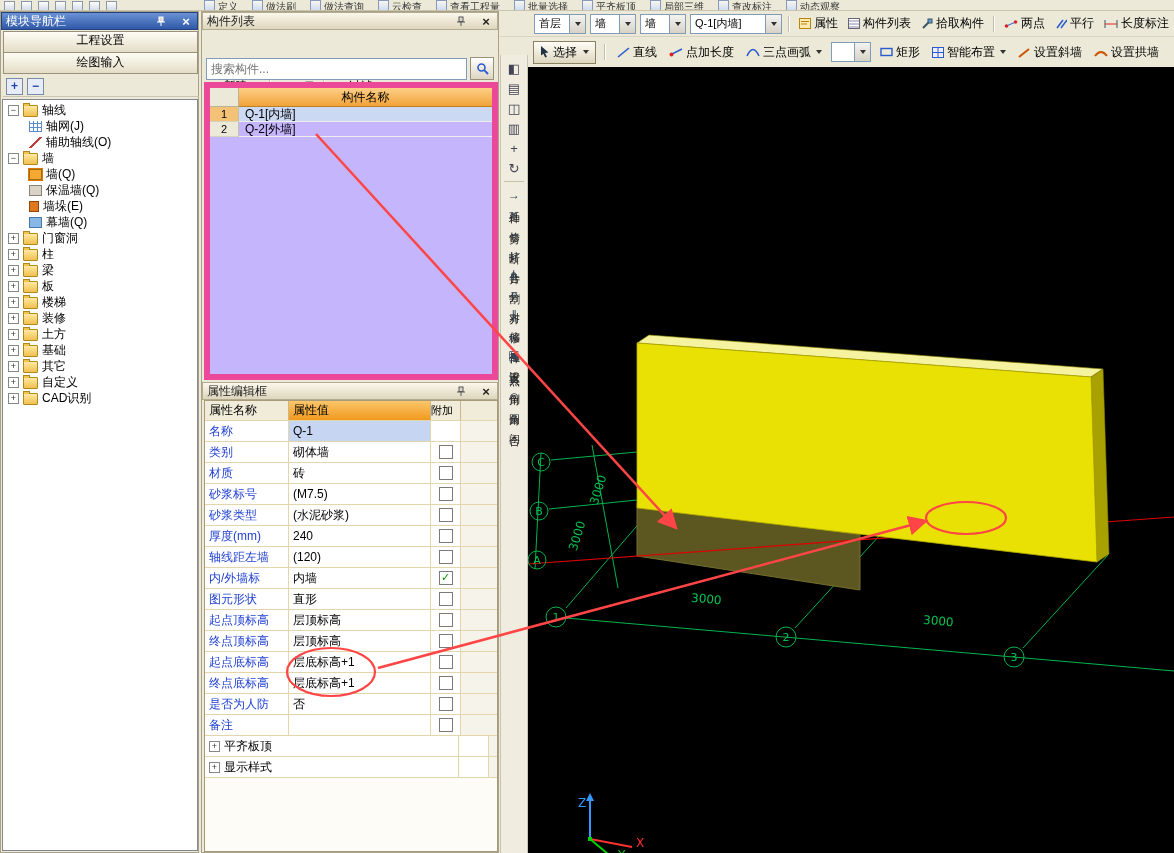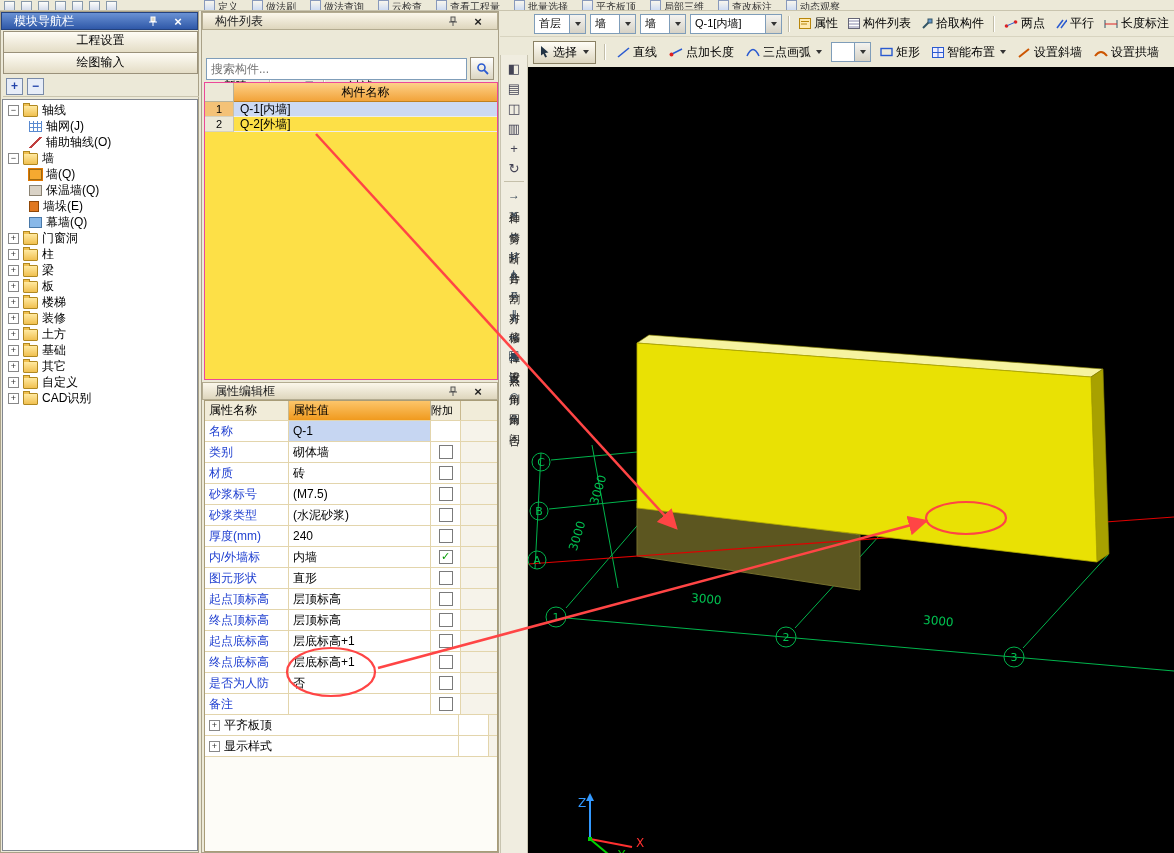--- a/index.html
+++ b/index.html
@@ -11,21 +11,21 @@
   #top-strip{position:absolute;left:0;top:0;width:1174px;height:11px;background:#ece9d8;
     border-bottom:1px solid #c9c4ae;display:flex;gap:14px;overflow:hidden;font-size:10px;color:#333;
     padding-left:4px;box-sizing:border-box;align-items:flex-start;}
   .ts-icons{display:flex;gap:6px;width:186px;flex:none;}
   .ts-icons i{width:9px;height:9px;background:linear-gradient(#fdfdfb,#cfd8ea);border:1px solid #8899aa;margin-top:1px;}
   .ts-item{display:inline-flex;gap:3px;white-space:nowrap;align-items:flex-start;}
   .ts-item::before{content:"";width:9px;height:9px;flex:none;background:linear-gradient(#f8f6ee,#cfdcf2);border:1px solid #8899bb;}
 
   
   .ptitle{position:absolute;left:0;width:100%;height:18px;display:flex;align-items:center;gap:11px;
-    padding:0 12px;box-sizing:border-box;font-size:12px;}
+    padding:0 4px;box-sizing:border-box;font-size:12px;}
   .ptitle.blue{background:linear-gradient(#6a92d4,#2f58a8);color:#fff;border:1px solid #24427e;}
   .ptitle.tan{background:linear-gradient(#fbf7eb,#ded6bd);color:#222;border:1px solid #b3ab90;}
   .sp{flex:1;}
   .pin,.xbtn{width:14px;height:13px;display:flex;align-items:center;justify-content:center;flex:none;}
   .xbtn{font-size:13px;font-weight:bold;line-height:11px;}
   .ptitle.blue .xbtn{color:#fff;}
 
   
   #nav-panel{position:absolute;left:0;top:11px;width:199px;height:842px;background:#ece9d8;border:1px solid #a9a188;box-sizing:border-box;}
   .navbtn{position:absolute;left:2px;width:193px;height:20px;background:linear-gradient(#fefcf5,#e4ddc6);
@@ -60,21 +60,21 @@
   .cl-toolbar{position:absolute;left:0;top:18px;width:100%;height:25px;display:flex;align-items:center;gap:4px;padding:0 4px;box-sizing:border-box;margin-top:44px;}
   .tbbtn{display:inline-flex;align-items:center;gap:3px;padding:2px 3px;border:1px solid transparent;}
   .tbico{display:inline-flex;align-items:center;justify-content:center;width:18px;height:18px;}
   .star::before{content:"★";color:#f5b800;font-size:12px;}
   .xred::before{content:"×";color:#c22;font-weight:bold;font-size:15px;line-height:12px;}
   .dda{width:0;height:0;border-left:3px solid transparent;border-right:3px solid transparent;border-top:4px solid #333;display:inline-block;margin-left:2px;}
   .tsep{width:1px;height:16px;background:#c2bda8;border-right:1px solid #fff;display:inline-block;margin:0 2px;flex:none;}
   .search-row{position:absolute;left:0;top:43px;width:100%;height:27px;display:flex;align-items:center;gap:3px;padding:0 4px;box-sizing:border-box;}
   .search-row input{flex:1;height:20px;border:1px solid #7f9db9;padding:0 4px;font-size:12px;font-family:inherit;background:#fff;color:#555;}
   .search-btn{width:22px;height:21px;border:1px solid #9a917a;background:linear-gradient(#fff,#dcd6c2);display:flex;align-items:center;justify-content:center;}
-  .cl-list{position:absolute;left:2px;top:70px;width:294px;height:298px;background:#fde047;border:1px solid #ec4899;box-sizing:border-box;}
+  .cl-list{position:absolute;left:2px;top:70px;width:294px;height:298px;background:#c4b5fd;border:6px solid #ec4899;box-sizing:border-box;}
   .clh{display:flex;height:19px;}
   .numh{width:28px;background:#ece9d8;border-right:1px solid #b8b29a;border-bottom:1px solid #b8b29a;}
   .nameh{flex:1;background:linear-gradient(#fdd088,#f2a33a);border-bottom:1px solid #c08020;
     display:flex;align-items:center;justify-content:center;font-size:12px;}
   .clrow{display:flex;height:15px;}
   .numc{width:28px;background:#ece9d8;border-right:1px solid #c6c1ab;border-bottom:1px solid #d6d2c0;
     text-align:center;font-size:11px;line-height:15px;}
   .numc.selnum{background:#f4c277;}
   .namec{flex:1;padding-left:6px;font-size:12px;line-height:15px;border-bottom:1px solid #eee;}
   .namec.selname{background:#ccd9f3;}
@@ -387,20 +387,28 @@
       </div>
       <div class="prow">
         <div class="pc name">厚度(mm)</div>
         <div class="pc val">240</div>
         <div class="pc extra">
             <span class="cb"></span>
           </div>
           <div class="pc fill"></div>
       </div>
       <div class="prow">
+        <div class="pc name">轴线距左墙</div>
+        <div class="pc val">(120)</div>
+        <div class="pc extra">
+            <span class="cb"></span>
+          </div>
+          <div class="pc fill"></div>
+      </div>
+      <div class="prow">
         <div class="pc name">内/外墙标</div>
         <div class="pc val">内墙</div>
         <div class="pc extra">
             <span class="cb">✓</span>
           </div>
           <div class="pc fill"></div>
       </div>
       <div class="prow">
         <div class="pc name">图元形状</div>
         <div class="pc val">直形</div>

